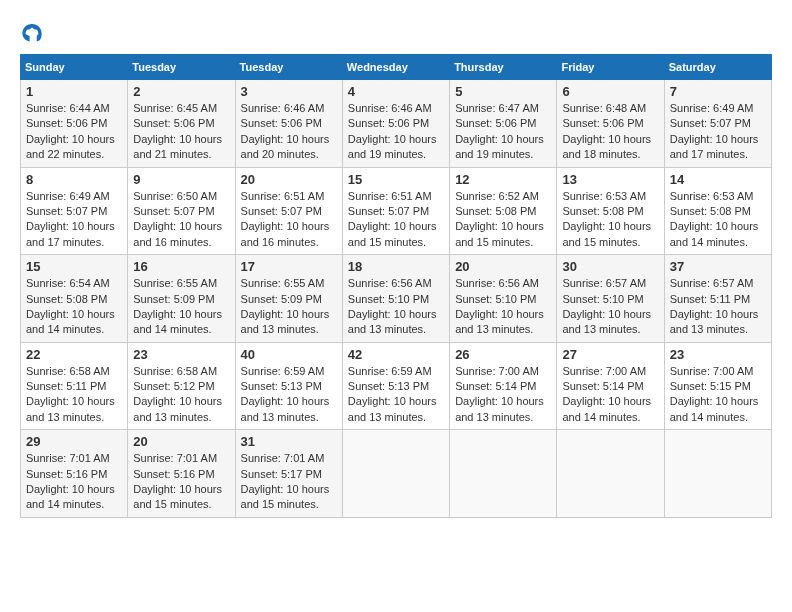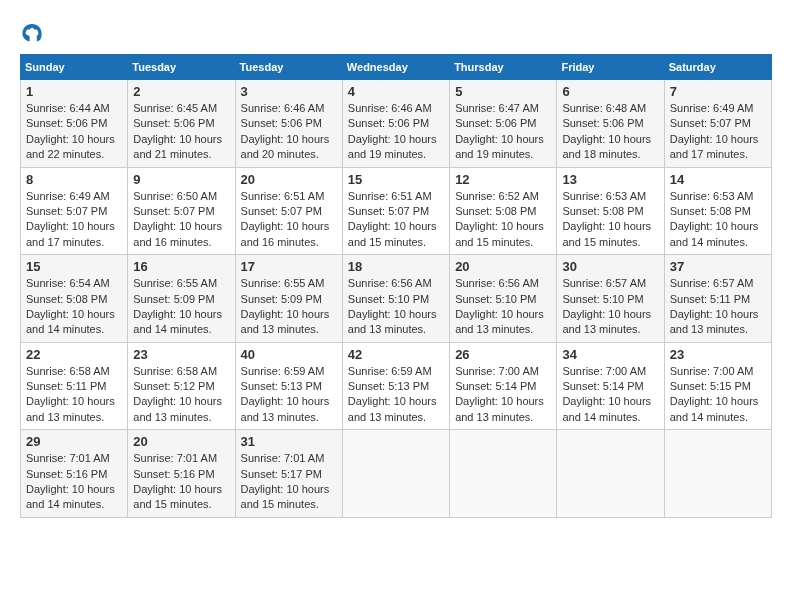--- a/index.html
+++ b/index.html
@@ -338,21 +338,21 @@
       </td>
         <td>
         <span class="day-num">26</span>
         <div class="day-info">
           Sunrise: 7:00 AM<br>
           Sunset: 5:14 PM<br>
           Daylight: 10 hours and 13 minutes.
         </div>
       </td>
         <td>
-        <span class="day-num">34</span>
+        <span class="day-num">27</span>
         <div class="day-info">
           Sunrise: 7:00 AM<br>
           Sunset: 5:14 PM<br>
           Daylight: 10 hours and 14 minutes.
         </div>
       </td>
         <td>
         <span class="day-num">23</span>
         <div class="day-info">
           Sunrise: 7:00 AM<br>

